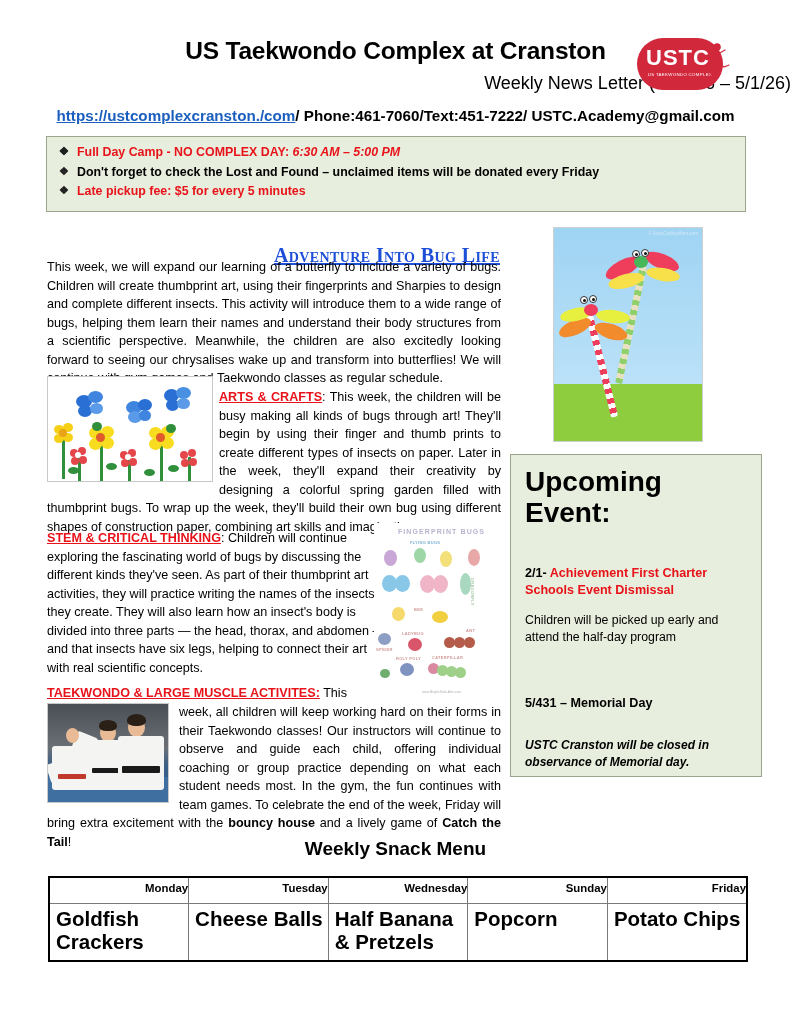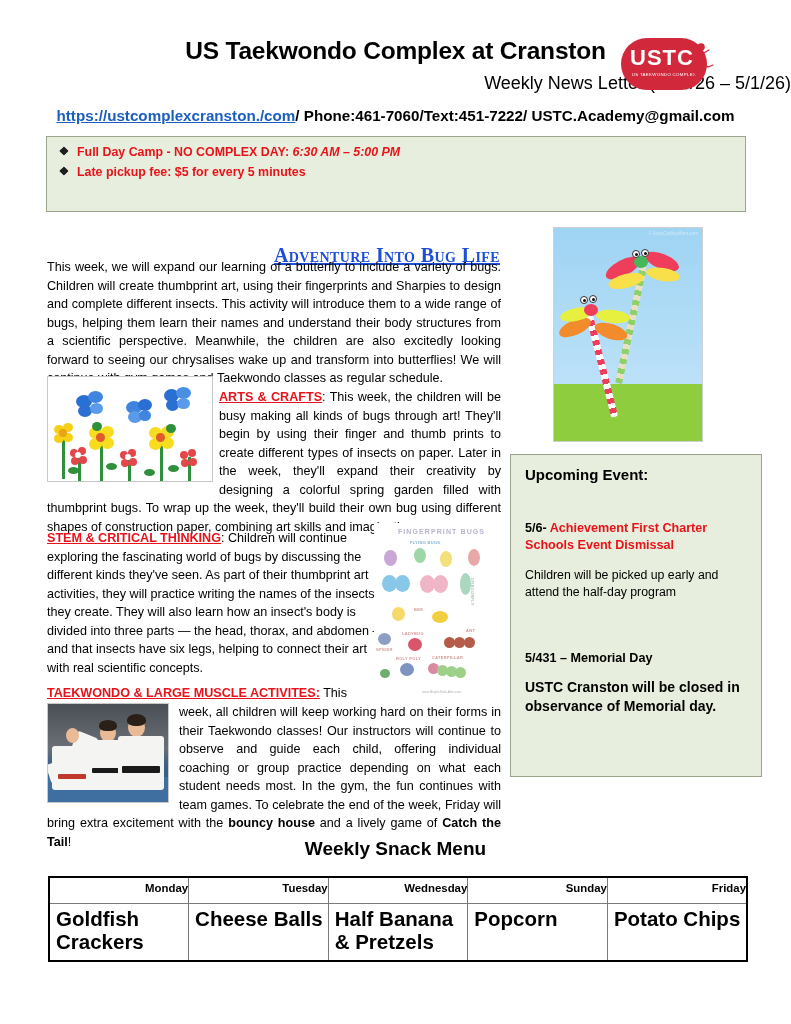--- a/index.html
+++ b/index.html
@@ -24,21 +24,21 @@
     text-align:right; font-size:18px; margin-top:9px; line-height:1.1;
   }
   .contact-line {
     text-align:center; font-size:15.2px; font-weight:bold;
     margin-top:13px; line-height:1.15; white-space:nowrap;
   }
   .contact-line .url {
     color:#1b5fbe; text-decoration:underline; font-weight:bold;
   }
   .logo {
-    position:absolute; right:74px; top:38px;
+    position:absolute; right:58px; top:38px;
     width:96px; height:52px;
   }
   .logo-badge {
     position:absolute; left:0; top:0; width:86px; height:52px;
     background:#d2283c; border-radius:26px/26px;
   }
   .logo-ustc {
     position:absolute; left:9px; top:9px; width:68px;
     color:#ffffff; font-size:22px; font-weight:bold; letter-spacing:1px;
     font-family:"Liberation Sans", sans-serif; line-height:1;
@@ -109,26 +109,26 @@
 
   
   .img-dragonfly {
     position:absolute; left:553px; top:227px; width:150px; height:215px;
     border:1px solid #cfcfcf; overflow:hidden;
   }
   .event-box {
     position:absolute; left:510px; top:454px; width:252px; height:323px;
     background:#e8eedd; border:1px solid #9aa68c; padding:12px 14px;
   }
-  .event-title { font-size:15px; font-weight:bold; line-height:1.1; }
+  .event-title { font-size:28px; font-weight:bold; line-height:1.1; }
   .event-h { font-size:12.6px; font-weight:bold; margin-top:36px; line-height:1.4; }
   .event-h .red { color:#e8131a; }
   .event-p { font-size:12.3px; line-height:1.4; margin-top:12px; }
   .event-h2 { font-size:12.6px; font-weight:bold; margin-top:49px; line-height:1.4; }
-  .event-p2 { font-size:14px; font-weight:bold; line-height:1.4; margin-top:10px; }
+  .event-p2 { font-size:12px; font-weight:bold; font-style:italic; line-height:1.4; margin-top:24px; }
 
   
   .snack-title {
     position:absolute; left:0; top:838px; width:791px;
     text-align:center; font-size:19px; font-weight:bold;
   }
   .snack-table {
     position:absolute; left:48px; top:876px; width:700px;
     border-collapse:collapse; border:2.5px solid #000;
     table-layout:fixed;
@@ -203,20 +203,21 @@
     <ul class="info-list">
       <li class="info-item">
         <span class="bullet">❖</span>
       </li>
       <li class="info-item red">
         <span class="bullet">❖</span>
         <span>Full Day Camp - NO COMPLEX DAY: </span><span class="ital">6:30 AM – 5:00 PM</span>
       </li>
       <li class="info-item">
         <span class="bullet">❖</span>
+        <span>Don't forget to check the Lost and Found – unclaimed items will be donated every Friday</span>
       </li>
       <li class="info-item red">
         <span class="bullet">❖</span>
         <span>Late pickup fee: $5 for every 5 minutes</span>
       </li>
     </ul>
   </div>
 
   <div class="article-title">Adventure Into Bug Life</div>
 
@@ -387,21 +388,21 @@
     <div class="wing" style="left:40px;top:96px;width:34px;height:15px;background:#f28b2b;transform:rotate(18deg);"></div>
     <div class="wing" style="left:42px;top:82px;width:34px;height:13px;background:#e8f03f;transform:rotate(6deg);"></div>
     <div class="wing" style="left:30px;top:76px;width:14px;height:12px;background:#ef3d5c;border-radius:50%;"></div>
     <div class="eye" style="left:26px;top:68px;"></div>
     <div class="eye" style="left:35px;top:67px;"></div>
   </div>
 
   <div class="event-box">
     <div class="event-title">Upcoming Event:</div>
     <div class="event-h">
-      <span>5/6- </span><span class="red">Achievement First Charter Schools Event Dismissal</span>
+      <span>2/1- </span><span class="red">Achievement First Charter Schools Event Dismissal</span>
     </div>
     <div class="event-p">Children will be picked up early and attend the half-day program</div>
     <div class="event-h2">
       <span>5/431 – </span><span class="red">Memorial Day</span>
     </div>
     <div class="event-p2">USTC Cranston will be closed in observance of Memorial day.</div>
   </div>
 
   <div class="snack-title">Weekly Snack Menu</div>
   <table class="snack-table">

